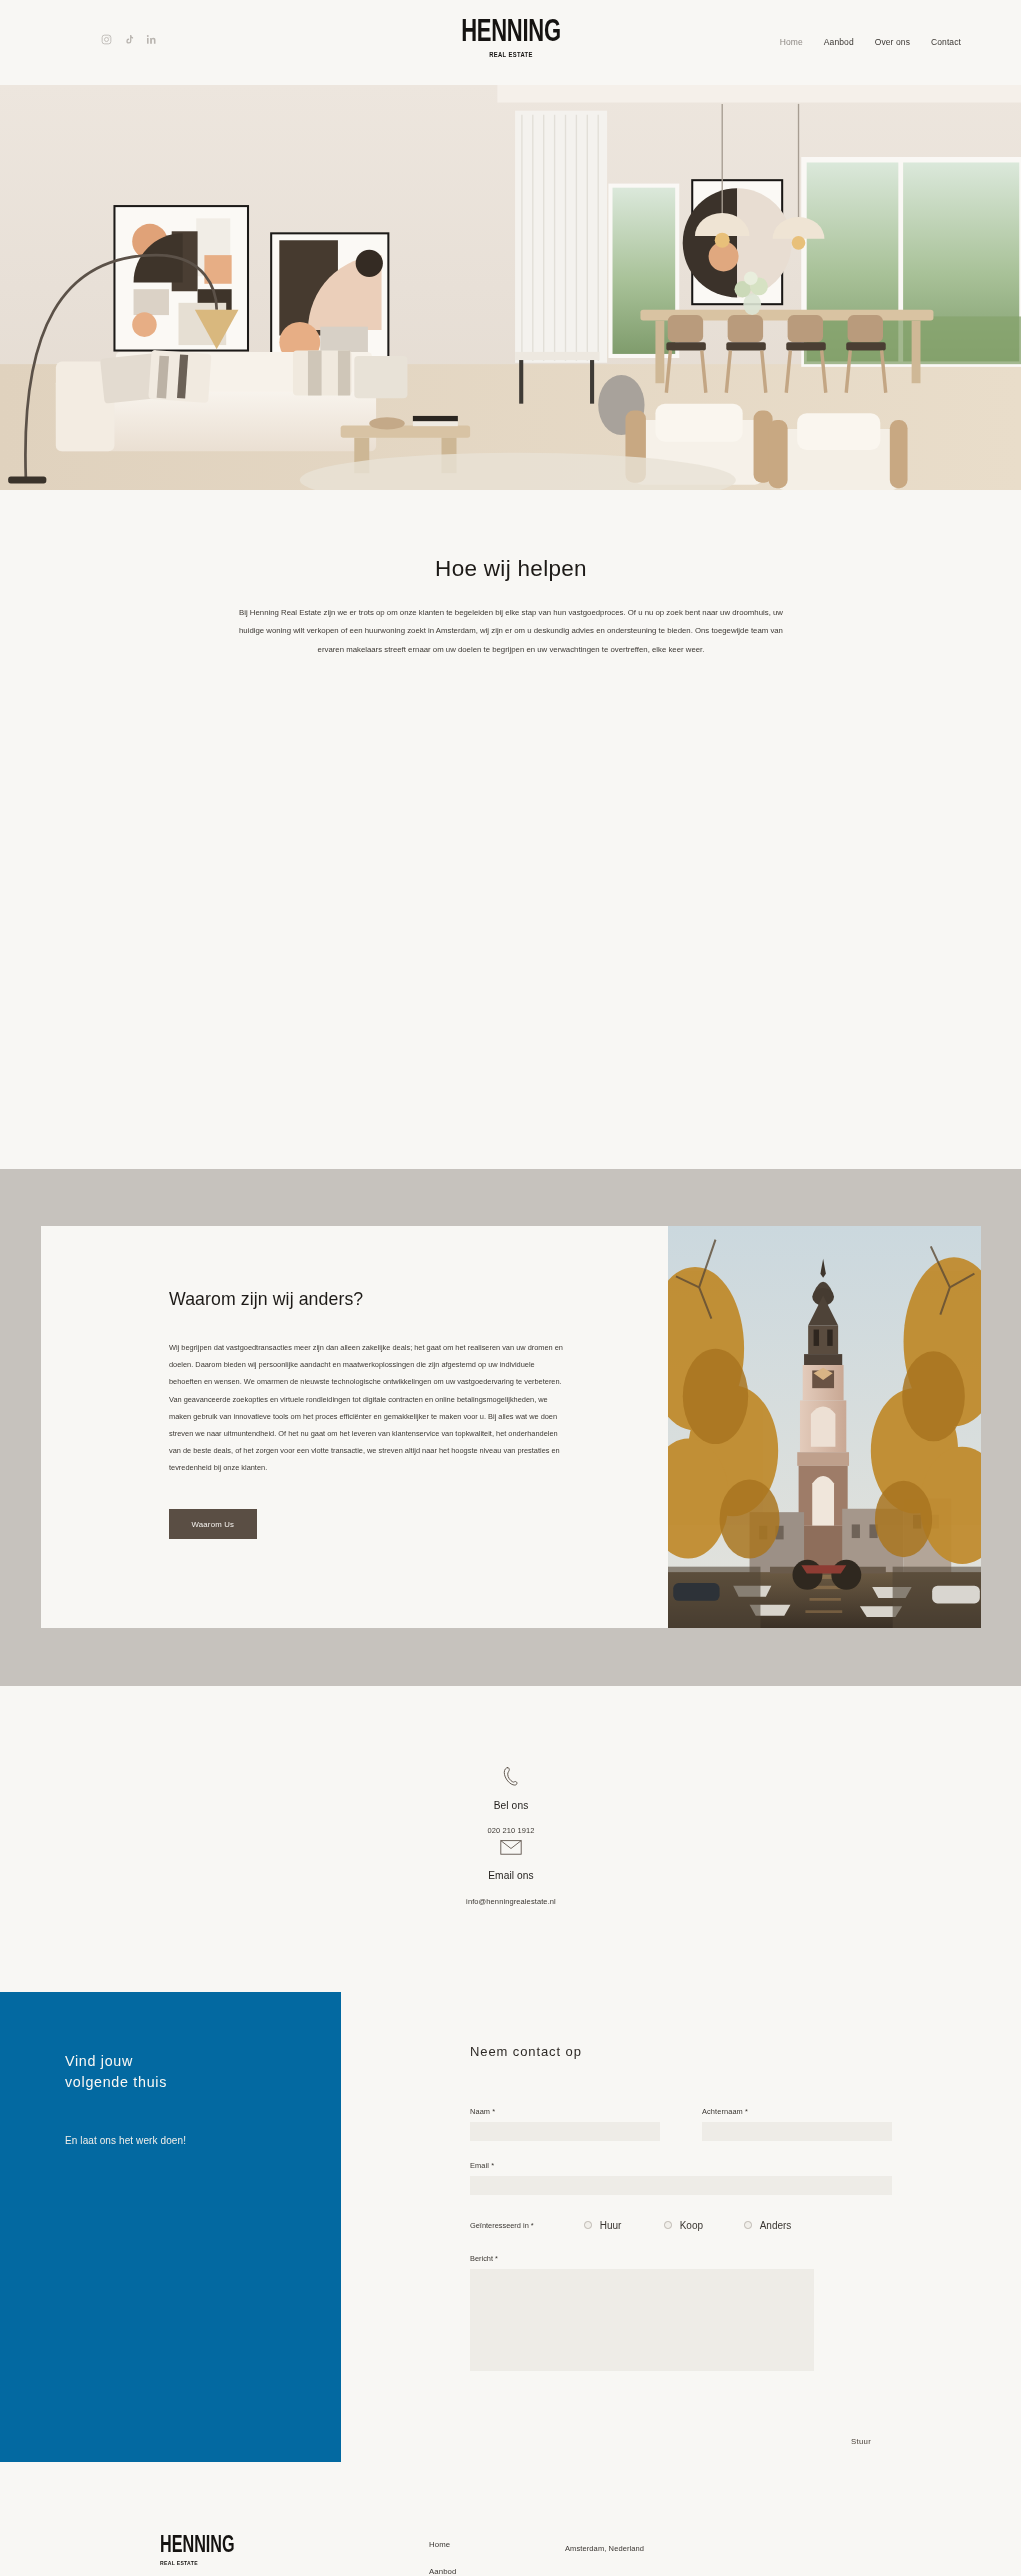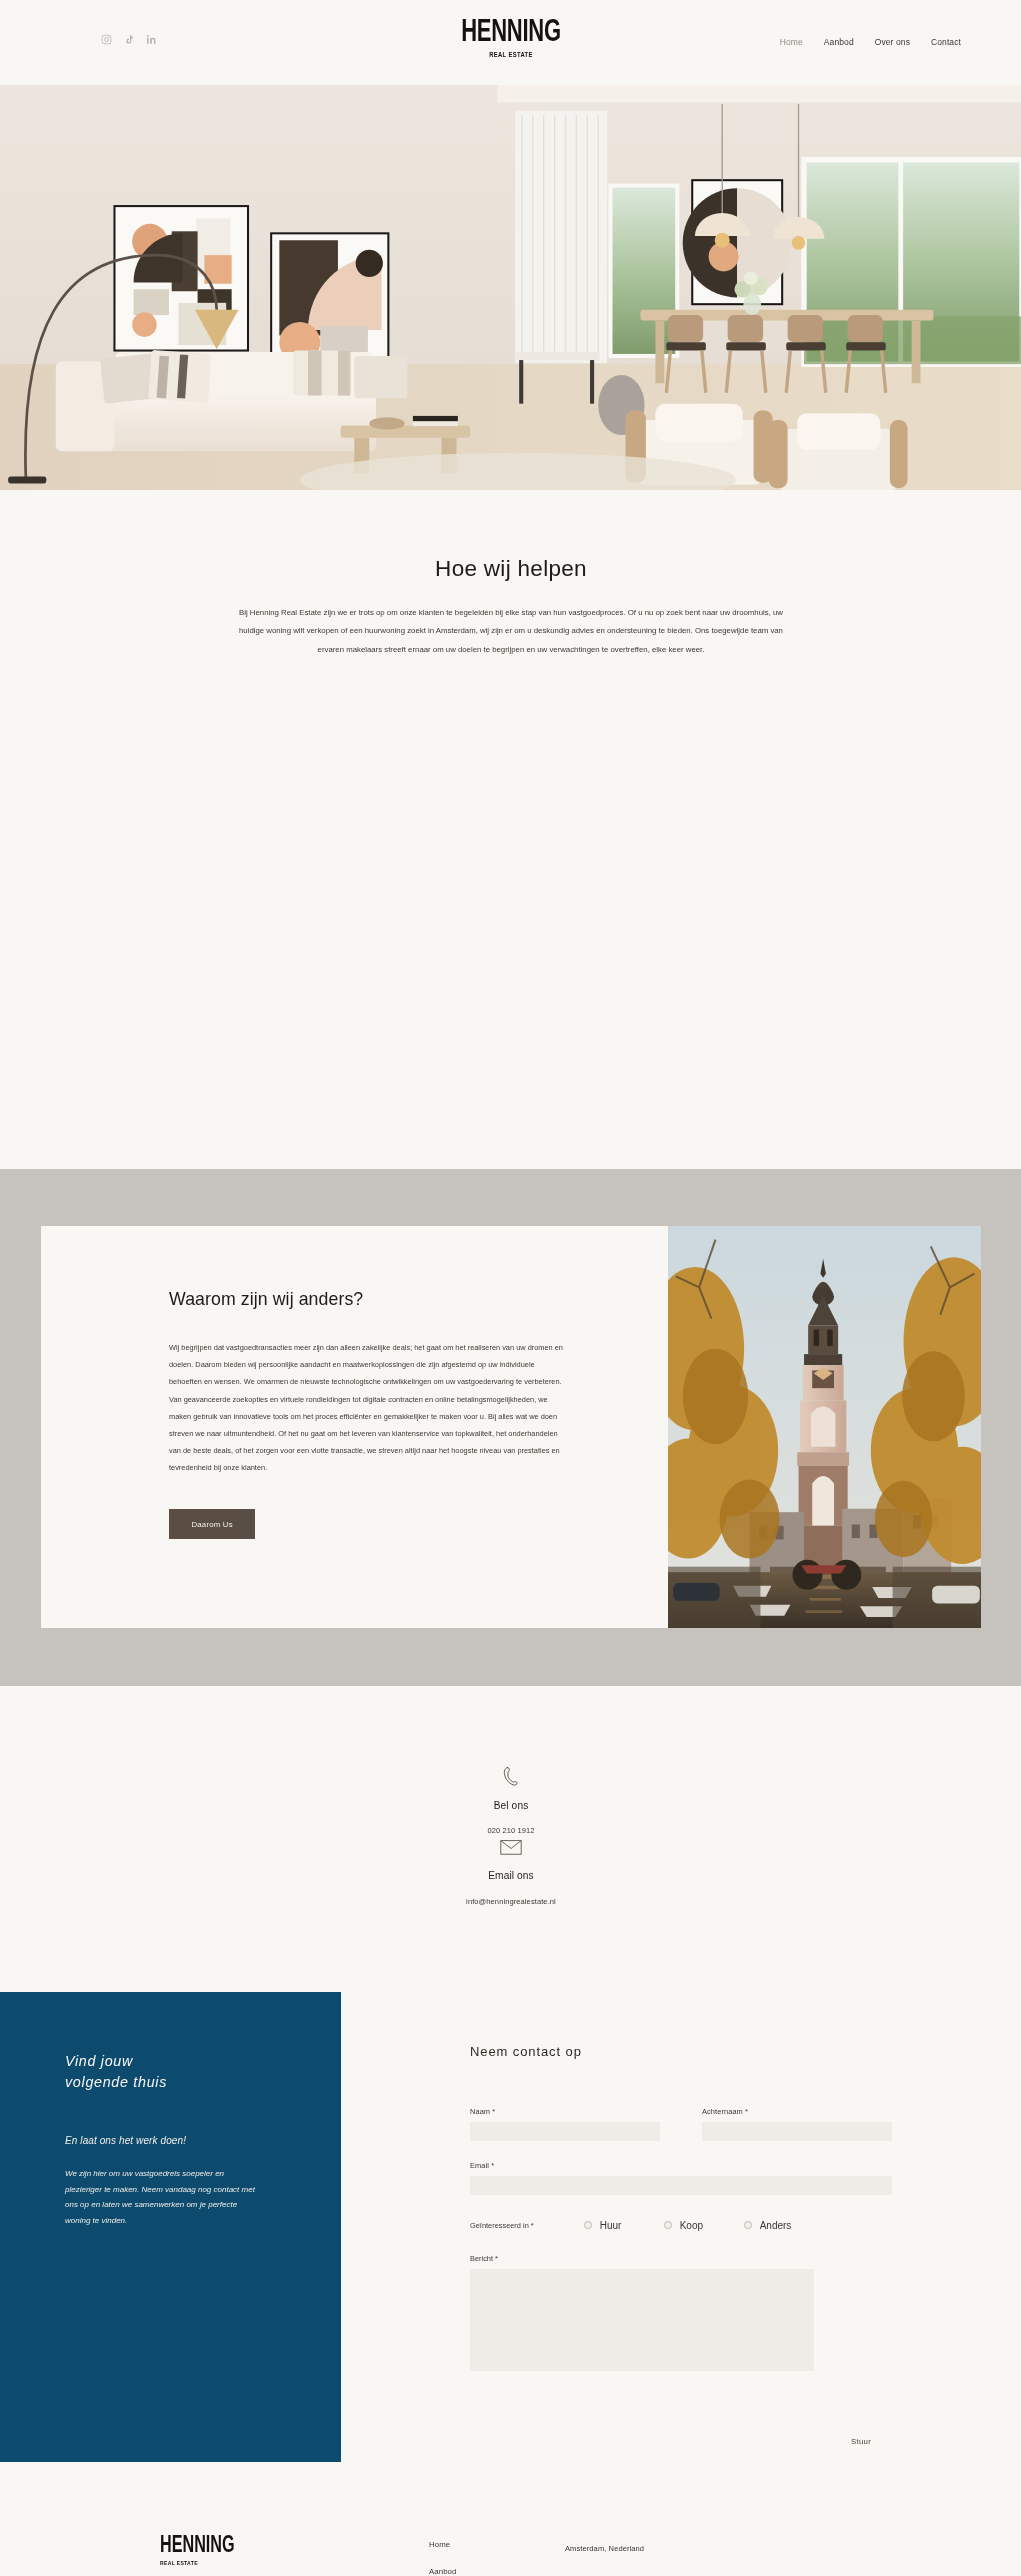--- a/index.html
+++ b/index.html
@@ -81,21 +81,21 @@
   .tile { flex:1; text-align:center; }
   .tile-ico { height:23px; margin-bottom:11.6px; display:flex; align-items:center; justify-content:center; color:#5B5149; }
   .tile-ico svg { display:block; }
   .tile-h { font-size:10.2px; color:#201D1A; font-weight:400; letter-spacing:0.1px; }
   .tile-v { font-size:7.5px; color:#3C3833; margin-top:15.7px; letter-spacing:0.1px; }
 
   
   .sec-form { background:#F8F7F4; position:relative; height:470px; }
   .brown-panel {
     position:absolute; left:0; top:0; width:341px; height:470px;
-    background:#0c4a6e; color:#F3EFEA; padding:59px 0 0 65px;font-style:italic;
+    background:#0369a1; color:#F3EFEA; padding:59px 0 0 65px;
   }
   .bp-title { font-size:14.3px; line-height:1.48; font-weight:400; letter-spacing:0.7px; color:#FBF8F4; }
   .bp-lead { font-size:10px; margin-top:42px; letter-spacing:0.1px; color:#F3EFEA; }
   .bp-body { font-size:8px; line-height:1.95; margin-top:20.4px; width:198px; color:#F0ECE6; }
 
   .form-wrap { position:absolute; left:470px; top:52px; width:422px; }
   .form-title { font-size:13px; color:#2E2A26; letter-spacing:0.9px; font-weight:400; margin-bottom:48px; }
   .f-row { display:flex; gap:42px; margin-bottom:20.4px; }
   .f-field { flex:1; }
   .f-label { font-size:7.4px; color:#3A3631; margin-bottom:6.1px; letter-spacing:0.1px; }
@@ -344,21 +344,21 @@
   <section class="sec-help">
     <h2 class="help-title">Hoe wij helpen</h2>
     <p class="help-body">Bij Henning Real Estate zijn we er trots op om onze klanten te begeleiden bij elke stap van hun vastgoedproces. Of u nu op zoek bent naar uw droomhuis, uw huidige woning wilt verkopen of een huurwoning zoekt in Amsterdam, wij zijn er om u deskundig advies en ondersteuning te bieden. Ons toegewijde team van ervaren makelaars streeft ernaar om uw doelen te begrijpen en uw verwachtingen te overtreffen, elke keer weer.</p>
   </section>
 
   <section class="sec-why">
     <div class="why-inner">
       <div class="why-card">
         <h2 class="why-title">Waarom zijn wij anders?</h2>
         <p class="why-body">Wij begrijpen dat vastgoedtransacties meer zijn dan alleen zakelijke deals; het gaat om het realiseren van uw dromen en doelen. Daarom bieden wij persoonlijke aandacht en maatwerkoplossingen die zijn afgestemd op uw individuele behoeften en wensen. We omarmen de nieuwste technologische ontwikkelingen om uw vastgoedervaring te verbeteren. Van geavanceerde zoekopties en virtuele rondleidingen tot digitale contracten en online betalingsmogelijkheden, we maken gebruik van innovatieve tools om het proces efficiënter en gemakkelijker te maken voor u. Bij alles wat we doen streven we naar uitmuntendheid. Of het nu gaat om het leveren van klantenservice van topkwaliteit, het onderhandelen van de beste deals, of het zorgen voor een vlotte transactie, we streven altijd naar het hoogste niveau van prestaties en tevredenheid bij onze klanten.</p>
-        <button class="btn-contact">Daarom Us</button>
+        <button class="btn-contact">Waarom Us</button>
       </div>
       <div class="why-photo">
         <svg viewBox="0 0 460 590" preserveAspectRatio="xMidYMid slice">
           <defs>
             <linearGradient id="skyG" x1="0" y1="0" x2="0" y2="1">
               <stop offset="0" stop-color="#CBD8DE"></stop>
                 <stop offset="1" stop-color="#E4E3DC"></stop>
             </linearGradient>
             <linearGradient id="waterG" x1="0" y1="0" x2="0" y2="1">
               <stop offset="0" stop-color="#6B5A43"></stop>
@@ -485,21 +485,20 @@
     </div>
   </section>
 
   <section class="sec-form">
     <div class="brown-panel">
       <div class="bp-title">
         <span>Vind jouw</span><br>
         <span>volgende thuis</span>
       </div>
       <div class="bp-lead">En laat ons het werk doen!</div>
-      <div class="bp-body">We zijn hier om uw vastgoedreis soepeler en plezieriger te maken. Neem vandaag nog contact met ons op en laten we samenwerken om je perfecte woning te vinden.</div>
     </div>
 
     <div class="form-wrap">
       <h3 class="form-title">Neem contact op</h3>
 
       <div class="f-row">
         <div class="f-field">
           <div class="f-label">Naam *</div>
           <input class="f-input" type="text" value="" style="">
         </div>

